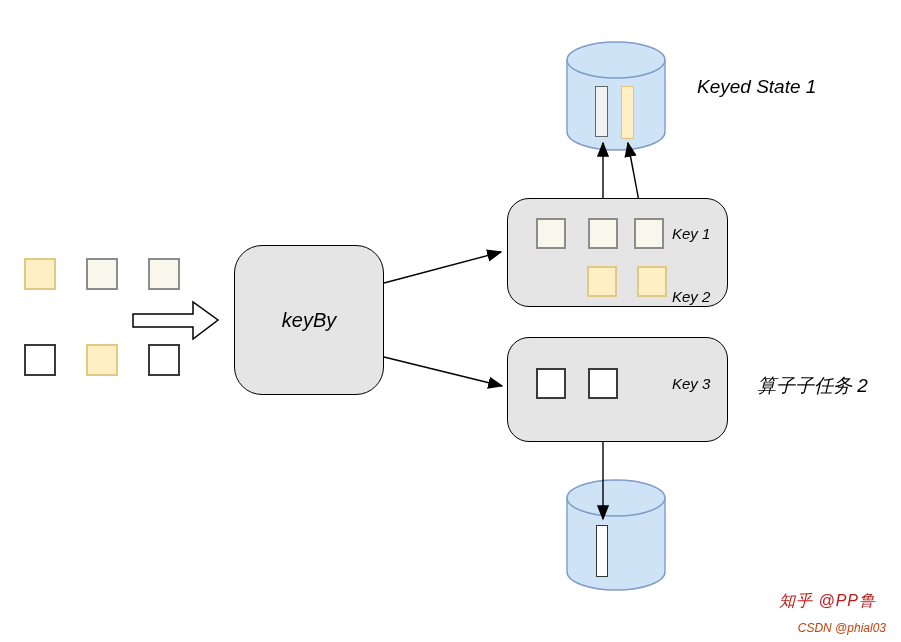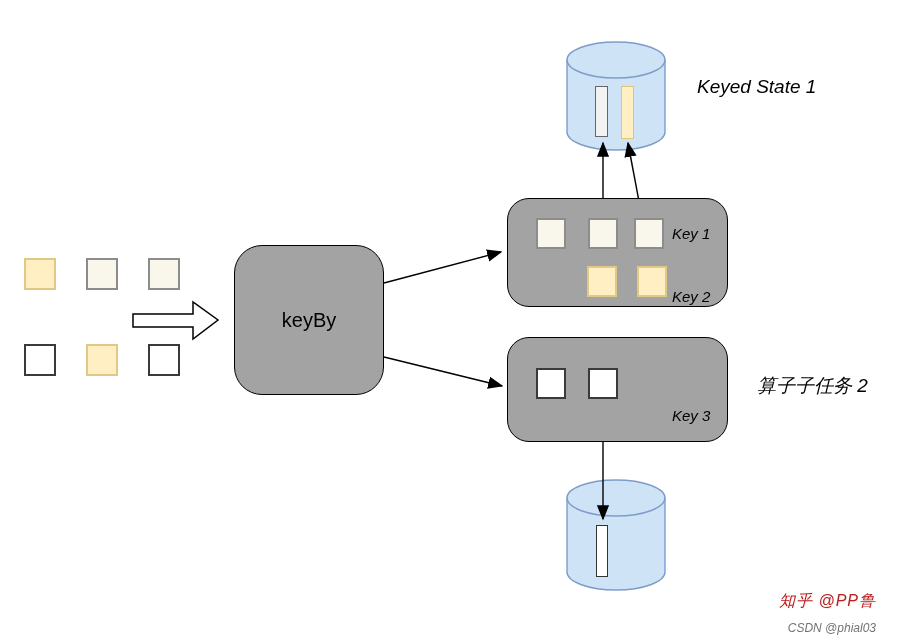--- a/index.html
+++ b/index.html
@@ -10,38 +10,38 @@
   #wires{position:absolute;left:0;top:0;width:901px;height:642px;}
   .sq{position:absolute;box-sizing:border-box;width:32px;height:32px;border:2px solid;}
   .sq-sm{width:30px;height:31px;}
   .yellow{background:#FFEFC2;border-color:#E0C885;}
   .beige{background:#F9F6EC;border-color:#8C8C8C;}
   .white{background:#FFFFFF;border-color:#3A3A3A;}
   .bar{position:absolute;box-sizing:border-box;border:1.5px solid;}
   .bar-gray{left:595px;top:86px;width:13px;height:51px;background:#F2F2F2;border-color:#666666;}
   .bar-yellow{left:621px;top:86px;width:13px;height:53px;background:#FFEFC2;border-color:#DFC57B;}
   .bar-white{left:596px;top:525px;width:12px;height:52px;background:#FFFFFF;border-color:#333333;}
-  .node{position:absolute;box-sizing:border-box;border:1.5px solid #000;background:#a3a3a3;}
+  .node{position:absolute;box-sizing:border-box;border:1.5px solid #000;background:#e5e5e5;font-style:italic;}
   #keyby-box{left:234px;top:245px;width:150px;height:150px;border-radius:28px;
     display:flex;align-items:center;justify-content:center;font-size:20px;}
   #subtask1-box{left:507px;top:198px;width:221px;height:109px;border-radius:22px;}
   #subtask2-box{left:507px;top:337px;width:221px;height:105px;border-radius:22px;}
   .lbl{position:absolute;white-space:nowrap;font-style:italic;}
   .key-lbl{font-size:15px;}
   .big-lbl{font-size:19px;}
   #key1-lbl{left:672px;top:225px;}
   #key2-lbl{left:672px;top:288px;}
-  #key3-lbl{left:672px;top:375px;margin-top:32px;}
+  #key3-lbl{left:672px;top:375px;}
   #state1-lbl{left:697px;top:76px;}
   #state2-lbl{left:697px;top:529px;}
   #subtask1-lbl{left:757px;top:242px;}
   #subtask2-lbl{left:757px;top:373px;text-align:center;}
   #wm-zhihu{right:25px;top:591px;font-size:16px;color:#b91c1c;
     text-shadow:1px 1px 0 #f2f2f2;letter-spacing:1px;}
-  #wm-csdn{right:25px;top:621px;font-size:12px;color:#737373;}
+  #wm-csdn{right:15px;top:621px;font-size:12px;color:#c2410c;}
 </style>
 </head>
 <body>
 
 <div id="canvas">
 
   <svg id="wires" viewBox="0 0 901 642" xmlns="http://www.w3.org/2000/svg">
     <defs>
       <marker id="arrow" viewBox="0 0 10 8" refX="9" refY="4" markerWidth="11" markerHeight="9" orient="auto-start-reverse">
         <path d="M0,0 L10,4 L0,8 Z" fill="#000"></path>

